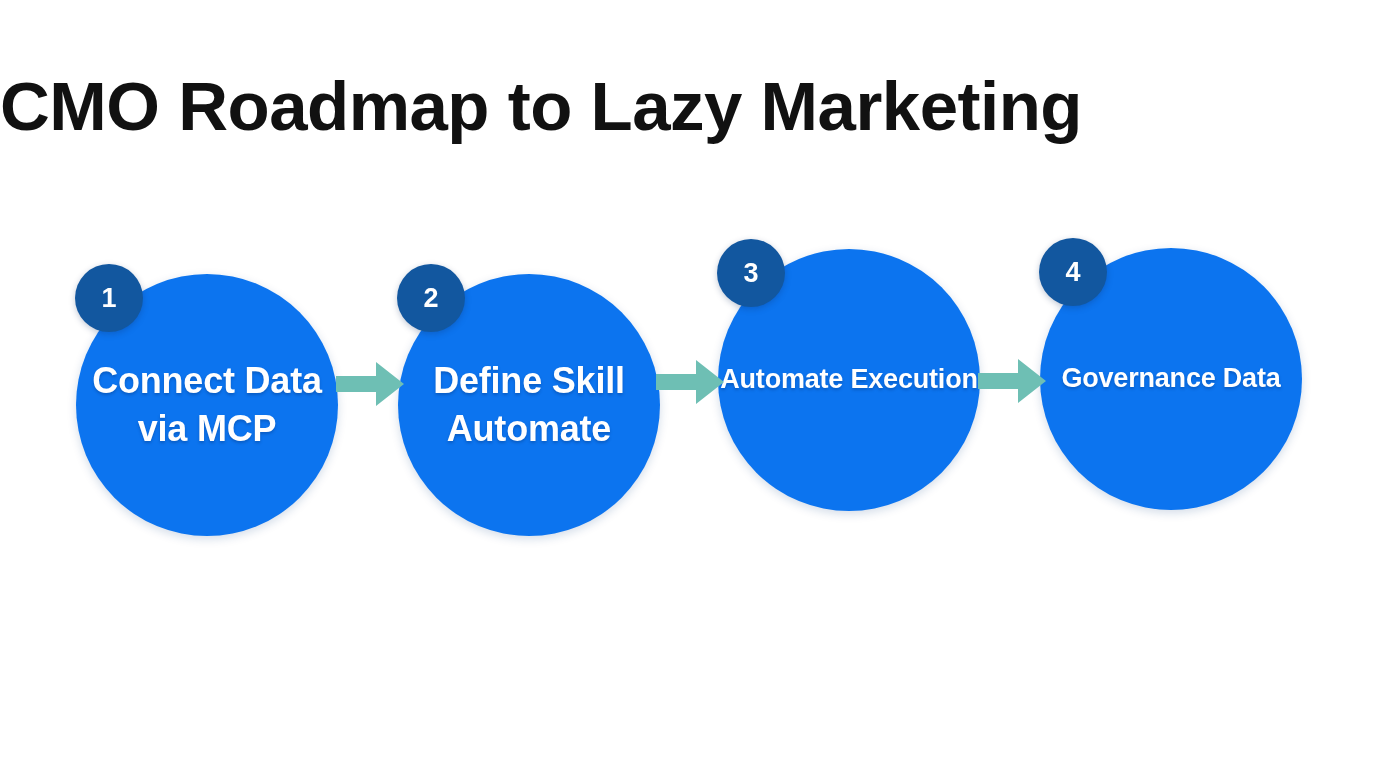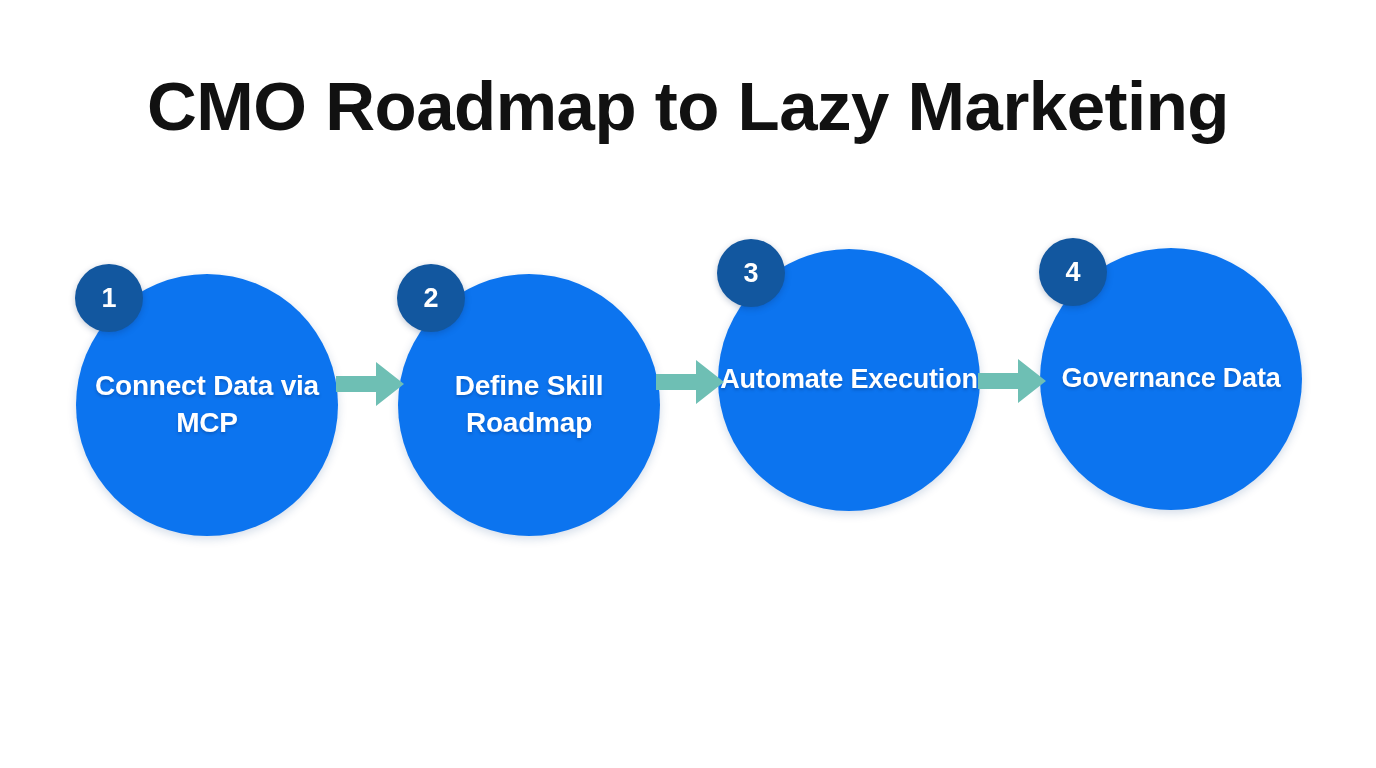--- a/index.html
+++ b/index.html
@@ -22,21 +22,21 @@
     height: 768px;
     background: #ffffff;
   }
 
   
   .title {
     position: absolute;
     left: 0;
     top: 72px;
     width: 1376px;
-    text-align: center;
+    text-align: left;
     font-size: 69px;
     font-weight: 700;
     letter-spacing: -0.5px;
     color: #111111;
     line-height: 1.0;
     white-space: nowrap;
   }
 
   
   .flow {
@@ -69,21 +69,21 @@
     position: absolute;
     left: 0;
     top: 0;
     width: 262px;
     height: 262px;
     display: flex;
     align-items: center;
     justify-content: center;
     text-align: center;
     color: #ffffff;
-    font-size: 28px;
+    font-size: 36px;
     font-weight: 700;
     line-height: 1.32;
     letter-spacing: -0.2px;
     padding: 0 6px;
     box-sizing: border-box;
     text-shadow: 0 2px 3px rgba(0, 40, 100, 0.30);
   }
   .step-label.wide {
     font-size: 27px;
     padding: 0 2px;
@@ -136,21 +136,21 @@
     </div>
 
     <div class="arrow" style="left:336px; top:360px; width:68px;">
       <svg viewBox="0 0 68 48" preserveAspectRatio="none">
         <path d="M0,16 L40,16 L40,2 L68,24 L40,46 L40,32 L0,32 Z" fill="#6ebfb4"></path>
       </svg>
     </div>
 
     <div class="step" style="left:398px; top:274px;">
       <div class="step-circle"></div>
-      <div class="step-label">Define Skill Roadmap</div>
+      <div class="step-label">Define Skill Automate</div>
       <div class="step-badge">2</div>
     </div>
 
     <div class="arrow" style="left:656px; top:358px; width:68px;">
       <svg viewBox="0 0 68 48" preserveAspectRatio="none">
         <path d="M0,16 L40,16 L40,2 L68,24 L40,46 L40,32 L0,32 Z" fill="#6ebfb4"></path>
       </svg>
     </div>
 
     <div class="step" style="left:718px; top:249px;">

